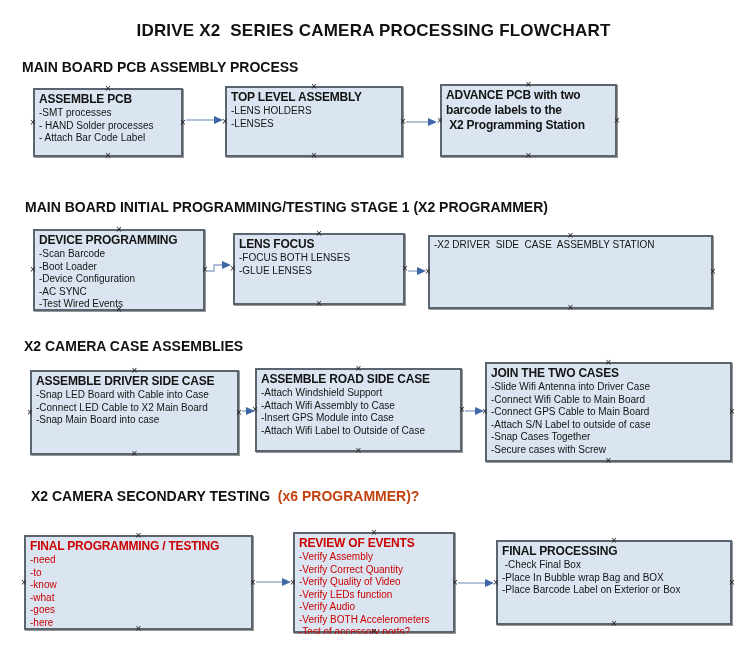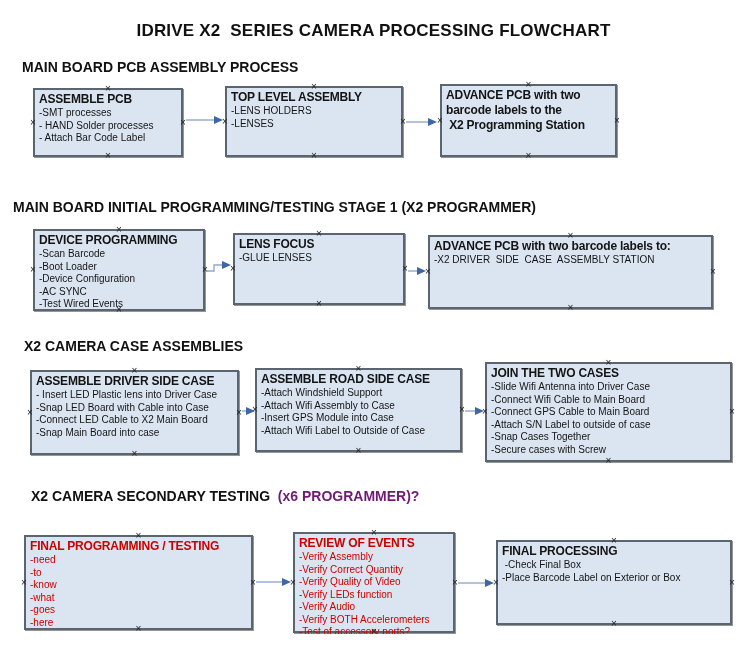--- a/index.html
+++ b/index.html
@@ -7,21 +7,21 @@
     position:relative;width:747px;height:634px;background:#ffffff;
     font-family:"Liberation Sans",sans-serif;color:#141414;overflow:hidden;
   }
   .main-title{
     position:absolute;top:21px;left:0;width:747px;text-align:center;
     font-size:17px;font-weight:bold;letter-spacing:0.2px;color:#111;white-space:pre;
   }
   .sec-h{
     position:absolute;font-size:14px;font-weight:bold;color:#111;white-space:pre;
   }
-  .sec-h .red-part{color:#701a75;margin-top:40px;}
+  .sec-h .red-part{color:#c2410c;margin-top:40px;}
   .fbox{
     position:absolute;box-sizing:border-box;background:#dbe5f1;
     border:2px solid #5b6570;box-shadow:1px 1px 0 #969696;
     padding:2px 4px 0 4px;
   }
   .ftitle{font-weight:bold;font-size:12px;line-height:15px;letter-spacing:-0.2px;white-space:pre;}
   .fitem{font-size:10px;line-height:12.5px;white-space:pre;}
   .fbox.red .ftitle,.fbox.red .fitem{color:#cc0000;}
   .hd{
     position:absolute;width:8px;height:8px;font-size:10px;line-height:8px;
@@ -66,62 +66,61 @@
   <div class="fbox" style="left:440px;top:84px;width:177px;height:73px;">
     <span class="hd hd-t">×</span>
     <span class="hd hd-b">×</span>
     <span class="hd hd-l">×</span>
     <span class="hd hd-r">×</span>
     <div class="ftitle">ADVANCE PCB with two
 barcode labels to the
  X2 Programming Station</div>
   </div>
 
-  <div class="sec-h" style="left:4px;top:199px;padding-left:9px;">MAIN BOARD INITIAL PROGRAMMING/TESTING STAGE 1 (X2 PROGRAMMER)</div>
+  <div class="sec-h" style="left:16px;top:199px;padding-left:9px;">MAIN BOARD INITIAL PROGRAMMING/TESTING STAGE 1 (X2 PROGRAMMER)</div>
 
   <div class="fbox" style="left:33px;top:229px;width:172px;height:82px;">
     <span class="hd hd-t">×</span>
     <span class="hd hd-b">×</span>
     <span class="hd hd-l">×</span>
     <span class="hd hd-r">×</span>
     <div class="ftitle">DEVICE PROGRAMMING</div>
     <div class="fitem">-Scan Barcode</div>
     <div class="fitem">-Boot Loader</div>
     <div class="fitem">-Device Configuration</div>
     <div class="fitem">-AC SYNC</div>
     <div class="fitem">-Test Wired Events</div>
   </div>
 
   <div class="fbox" style="left:233px;top:233px;width:172px;height:72px;">
     <span class="hd hd-t">×</span>
     <span class="hd hd-b">×</span>
     <span class="hd hd-l">×</span>
     <span class="hd hd-r">×</span>
     <div class="ftitle">LENS FOCUS</div>
+    <div class="fitem">-FOCUS BOTH LENSES</div>
     <div class="fitem">-GLUE LENSES</div>
   </div>
 
   <div class="fbox" style="left:428px;top:235px;width:285px;height:74px;">
     <span class="hd hd-t">×</span>
     <span class="hd hd-b">×</span>
     <span class="hd hd-l">×</span>
     <span class="hd hd-r">×</span>
-    <div class="ftitle">ADVANCE PCB with two barcode labels to:</div>
     <div class="fitem">-X2 DRIVER  SIDE  CASE  ASSEMBLY STATION</div>
   </div>
 
   <div class="sec-h" style="left:24px;top:338px;">X2 CAMERA CASE ASSEMBLIES</div>
 
   <div class="fbox" style="left:30px;top:370px;width:209px;height:85px;">
     <span class="hd hd-t">×</span>
     <span class="hd hd-b">×</span>
     <span class="hd hd-l">×</span>
     <span class="hd hd-r">×</span>
     <div class="ftitle">ASSEMBLE DRIVER SIDE CASE</div>
-    <div class="fitem">- Insert LED Plastic lens into Driver Case</div>
     <div class="fitem">-Snap LED Board with Cable into Case</div>
     <div class="fitem">-Connect LED Cable to X2 Main Board</div>
     <div class="fitem">-Snap Main Board into case</div>
   </div>
 
   <div class="fbox" style="left:255px;top:368px;width:207px;height:84px;">
     <span class="hd hd-t">×</span>
     <span class="hd hd-b">×</span>
     <span class="hd hd-l">×</span>
     <span class="hd hd-r">×</span>
@@ -177,20 +176,21 @@
     <div class="fitem">-Test of accessory ports?</div>
   </div>
 
   <div class="fbox" style="left:496px;top:540px;width:236px;height:85px;">
     <span class="hd hd-t">×</span>
     <span class="hd hd-b">×</span>
     <span class="hd hd-l">×</span>
     <span class="hd hd-r">×</span>
     <div class="ftitle">FINAL PROCESSING</div>
     <div class="fitem"> -Check Final Box</div>
+    <div class="fitem">-Place In Bubble wrap Bag and BOX</div>
     <div class="fitem">-Place Barcode Label on Exterior or Box</div>
   </div>
 
   <svg class="arrows" width="747" height="662" viewBox="0 0 747 662">
     <defs>
       <marker id="ah" markerUnits="userSpaceOnUse" markerWidth="9" markerHeight="8" refX="0" refY="4" orient="auto">
         <path d="M0,0 L9,4 L0,8 Z" fill="#3f67a8"></path>
       </marker>
     </defs>
     <g stroke="#91a8c7" stroke-width="1.4" fill="none">

